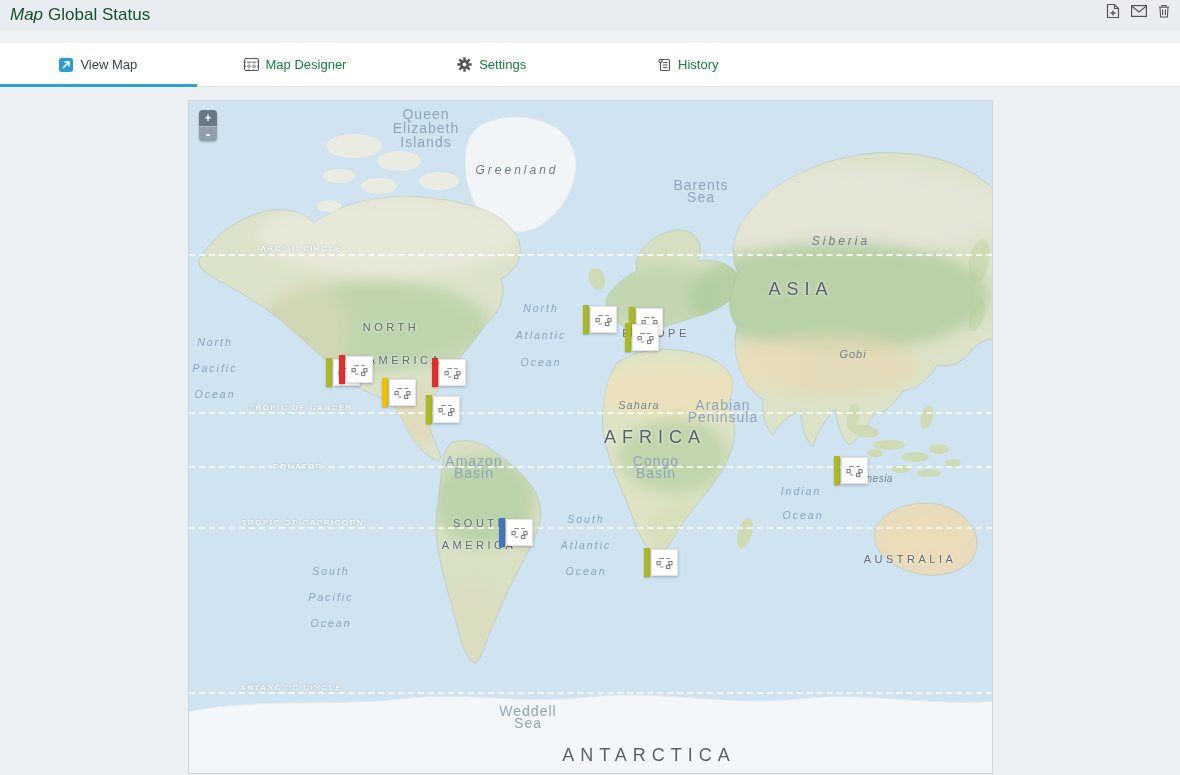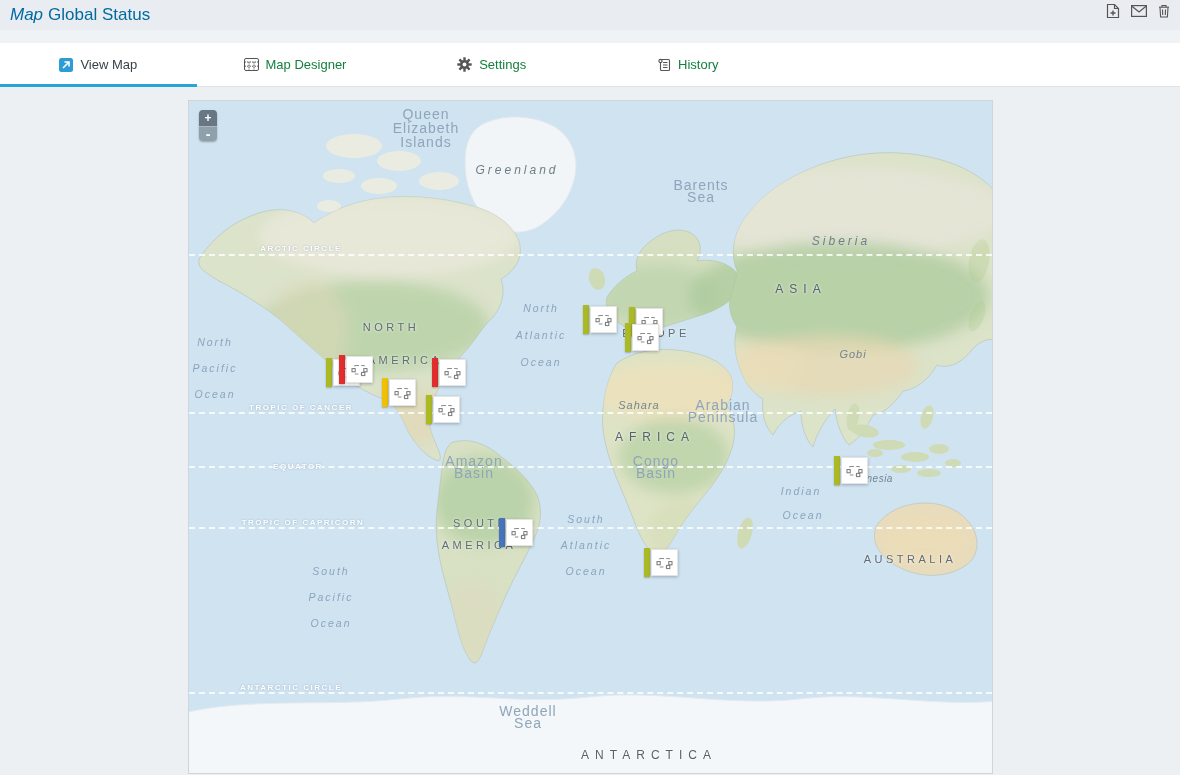--- a/index.html
+++ b/index.html
@@ -2,21 +2,21 @@
 <html><head>
 <meta charset="utf-8">
 <style>
   * { margin:0; padding:0; box-sizing:border-box; }
   html,body { width:1180px; height:775px; overflow:hidden;
     font-family:"Liberation Sans", sans-serif; background:#edf0f3; }
 
   
   .header { height:30px; background:#e9edf1; display:flex; align-items:center;
     justify-content:space-between; padding:0 10px; }
-  .title { font-size:17px; color:#0369a1; white-space:nowrap; }
+  .title { font-size:17px; color:#14532d; white-space:nowrap; }
   .title .t-prefix { font-style:italic; margin-right:5px; }
   .hactions { display:flex; gap:11px; align-items:center; margin-top:-8px; }
   .hicon { cursor:pointer; display:inline-flex; }
 
   
   .tabspacer { height:13px; background:#f0f3f5; }
   .tabs { height:44px; background:#fff; display:grid;
     grid-template-columns:repeat(6,1fr); border-bottom:1px solid #dfe3e6; }
   .tab { position:relative; display:flex; align-items:center; justify-content:center;
     gap:7px; font-size:13px; color:#15803d; cursor:pointer; }
@@ -36,21 +36,21 @@
     border-top:2px dashed rgba(255,255,255,.8); }
 
   .mlabel { position:absolute; transform:translate(-50%,-50%); white-space:nowrap; }
   .sea      { font-size:14px;  color:#8fa5ba; letter-spacing:1px; }
   .ocean    { font-style:italic; font-size:10.5px; color:#8aa5be; letter-spacing:2px; }
   .place    { font-style:italic; font-size:11px; color:#75858f; letter-spacing:1px; }
   .place-sm { font-style:italic; font-size:10px; color:#75858f; letter-spacing:.5px; }
   .place-lg { font-style:italic; font-size:12px; color:#6f7f88; letter-spacing:3px; }
   .region   { font-size:11px;   color:#626c75; letter-spacing:3.5px;
               text-shadow:0 0 3px rgba(255,255,255,.9); }
-  .region-lg{ font-size:12px; color:#57616a; letter-spacing:6px;
+  .region-lg{ font-size:18px; color:#57616a; letter-spacing:6px;
               text-shadow:0 0 3px rgba(255,255,255,.9); }
   .latitude { font-size:8px; font-weight:bold; color:#fff; letter-spacing:1.5px;
               text-shadow:0 0 2px rgba(140,160,180,.85); }
 
   .zoomctl { position:absolute; left:10px; top:9px; width:18px; border-radius:4px;
     overflow:hidden; box-shadow:0 1px 2px rgba(0,0,0,.3); z-index:30; }
   .zbtn { height:16px; display:flex; align-items:center; justify-content:center;
     color:#fff; font-weight:bold; font-size:12px; cursor:pointer; }
   .zbtn.zin  { background:rgba(86,100,112,.85); }
   .zbtn.zout { background:rgba(128,142,152,.8); height:15px;

